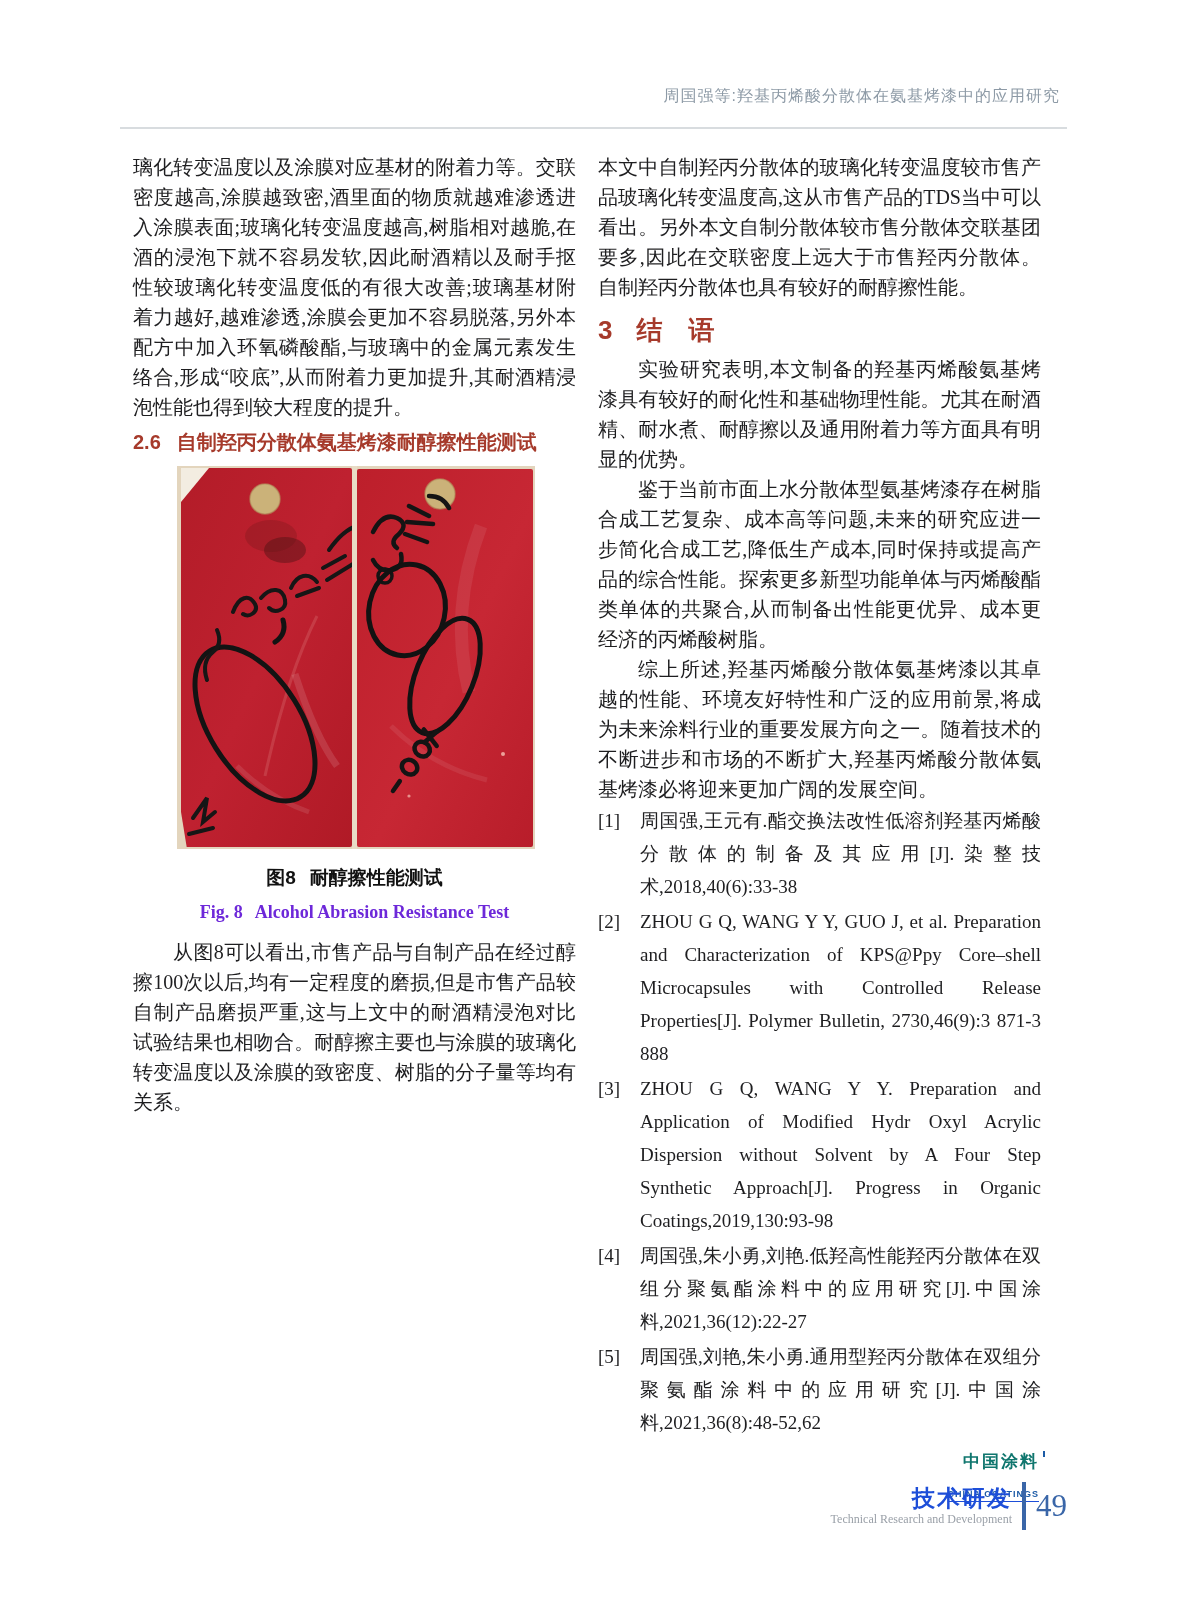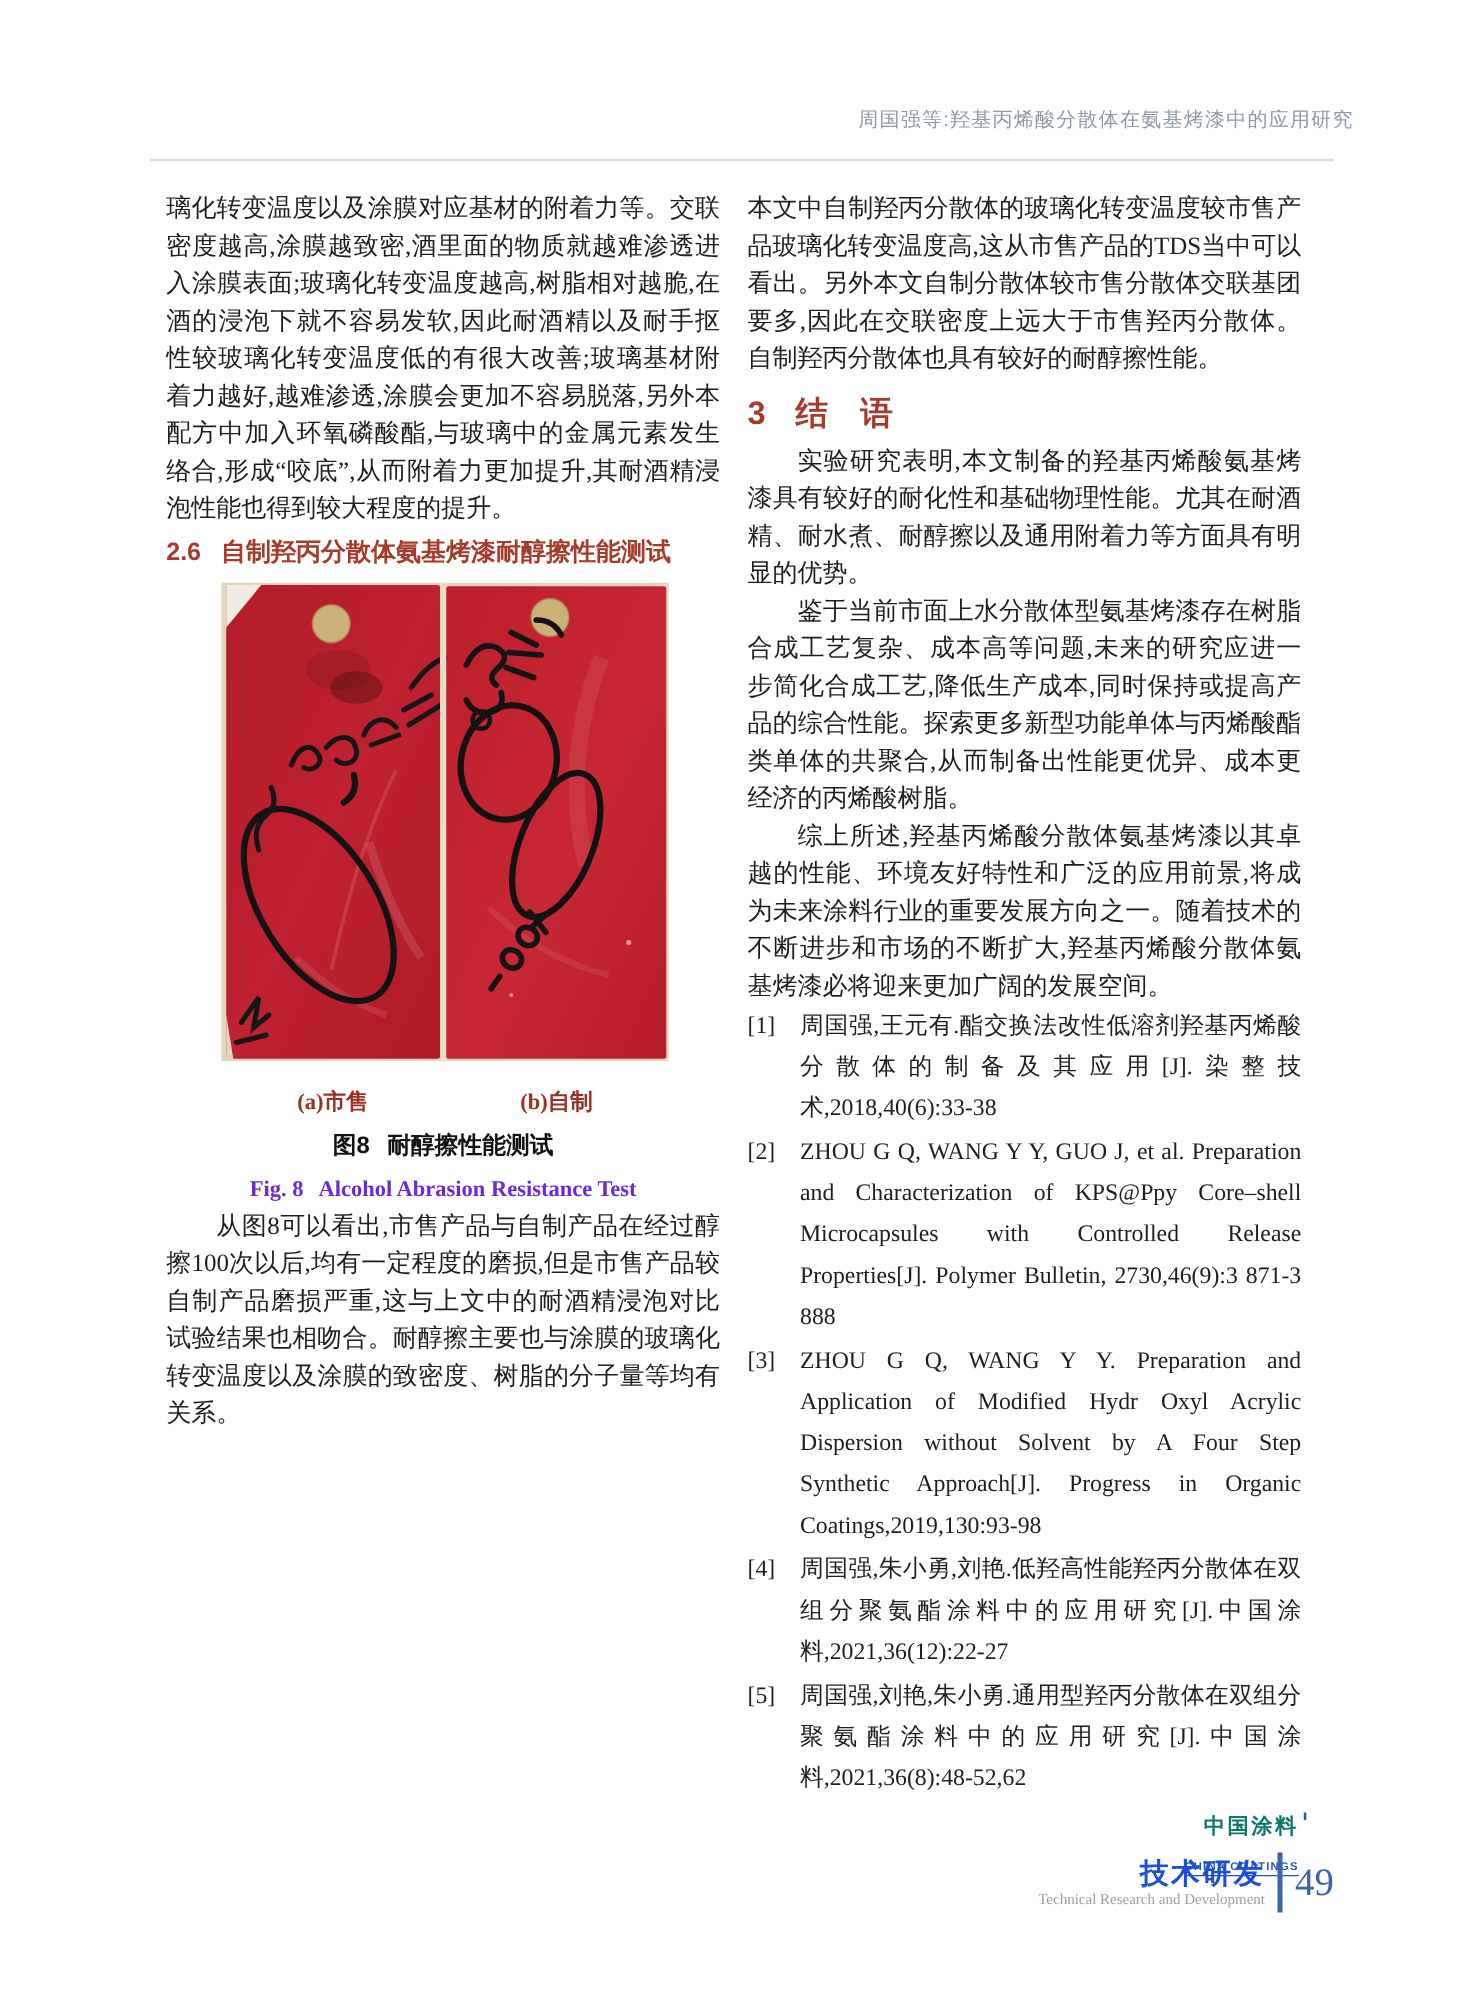--- a/index.html
+++ b/index.html
@@ -4,21 +4,21 @@
 <style>
   * { margin:0; padding:0; box-sizing:border-box; }
   html,body { background:#ffffff; }
   body {
     width:1187px; height:1600px; position:relative;
     font-family:"Liberation Serif","DejaVu Serif",serif;
     color:#1e1e20;
   }
   
   .running-head {
-    position:absolute; top:86px; left:136px; width:947px;
+    position:absolute; top:86px; left:113px; width:947px;
     text-align:right; font-size:16px; color:#8d9aa6;
     font-family:"Liberation Sans","DejaVu Sans",sans-serif;
     letter-spacing:1px;
   }
   .head-rule {
     position:absolute; top:127px; left:120px; width:947px; height:2px;
     background:#d8dcdf;
   }
   
   .col { position:absolute; top:152px; width:443px; font-size:20px; line-height:30px; text-align:justify; }
@@ -46,21 +46,21 @@
   .fig-cap-zh {
     text-align:center; margin-top:6px; font-size:19px; font-weight:bold; color:#111;
     font-family:"Liberation Sans","DejaVu Sans",sans-serif;
   }
   .fig-cap-zh .cap-label { margin-right:14px; }
   .fig-cap-en {
     text-align:center; margin-top:4px; font-size:18px; font-weight:bold; color:#6d28d9;
     font-family:"Liberation Serif","DejaVu Serif",serif;
   }
   .fig-cap-en .cap-label { margin-right:12px; }
-  .after-fig { margin-top:0; }
+  .after-fig { margin-top:10px; }
   
   .ref-title {
     text-align:center; font-weight:bold; font-size:20px; color:#111;
     margin:16px 0 8px 0;
     font-family:"Liberation Sans","DejaVu Sans",sans-serif;
   }
   .ref-item { position:relative; padding-left:42px; font-size:19px; line-height:33px; text-align:justify; margin-bottom:2px; }
   .ref-num { position:absolute; left:0; top:0; }
   
   .logo-block { margin-top:6px; text-align:right; padding-right:2px; }
@@ -181,24 +181,20 @@
         <g transform="rotate(-55 232 302)" stroke="#141414" stroke-width="4.5" fill="none" stroke-linecap="round">
           <path d="M204 302 l12 0"></path>
           <path d="M226 302 a7 8 0 1 0 14 0 a7 8 0 1 0 -14 0"></path>
           <path d="M248 302 a7 8 0 1 0 14 0 a7 8 0 1 0 -14 0"></path>
           <path d="M272 292 l-6 20 m-4 -12 l16 4"></path>
         </g>
       </g>
     </svg>
   </div>
 
-  <div class="fig-captions-ab">
-    <span>(a)市售</span>
-    <span>(b)自制</span>
-  </div>
   <div class="fig-cap-zh">
     <span class="cap-label">图8</span><span>耐醇擦性能测试</span>
   </div>
   <div class="fig-cap-en">
     <span class="cap-label">Fig. 8</span><span>Alcohol Abrasion Resistance Test</span>
   </div>
 
   <p class="para indent after-fig">从图8可以看出,市售产品与自制产品在经过醇擦100次以后,均有一定程度的磨损,但是市售产品较自制产品磨损严重,这与上文中的耐酒精浸泡对比试验结果也相吻合。耐醇擦主要也与涂膜的玻璃化转变温度以及涂膜的致密度、树脂的分子量等均有关系。</p>
 </div>
 

